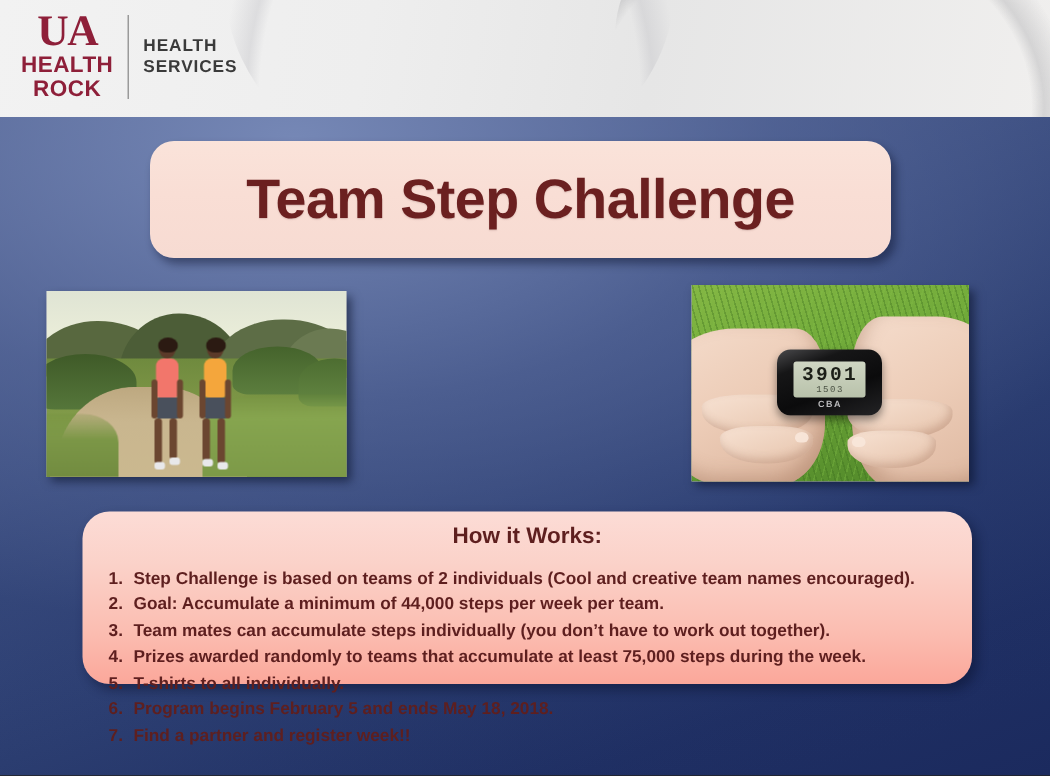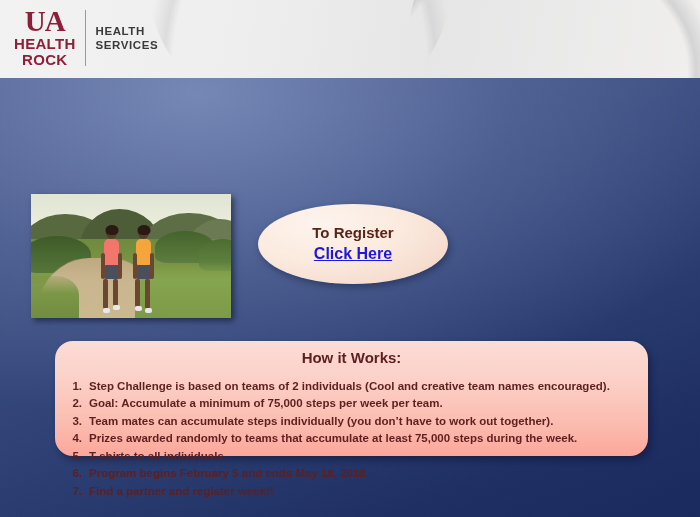--- a/index.html
+++ b/index.html
@@ -323,20 +323,23 @@
       </div>
       <div class="logo-divider"></div>
       <div class="logo-right">
         <div class="logo-health">HEALTH</div>
         <div class="logo-services">SERVICES</div>
       </div>
     </div>
 
   </div>
 
+  <div class="banner">
+    <span class="banner-text">Team Step Challenge</span>
+  </div>
 
   <div class="photo photo-left">
     <div class="sky"></div>
     <div class="mtn mtnA"></div>
     <div class="mtn mtnB"></div>
     <div class="mtn mtnC"></div>
     <div class="mtn mtnD"></div>
     <div class="ground"></div>
     <div class="brush b1"></div>
     <div class="brush b2"></div>
@@ -385,48 +388,71 @@
             <div class="w-shoe"></div>
           </div>
         <div>
             <div class="w-leg"></div>
             <div class="w-shoe"></div>
           </div>
       </div>
     </div>
   </div>
 
-
-  <div class="oval">
-    <div class="oval-line1">To Register</div>
-    <a class="oval-link" href="#">Click Here</a>
+  <div class="photo photo-right">
+    <div class="grassbg"></div>
+
+    <div class="hand hand-left"></div>
+    <div class="hand hand-right"></div>
+
+    <div class="finger" style="left:4%;  top:56%; width:40%; height:20%;">
+      <div class="nail" style="right:3px; top:4px;"></div>
+    </div>
+    <div class="finger" style="left:10%; top:72%; width:34%; height:19%;">
+      <div class="nail" style="right:3px; top:4px;"></div>
+    </div>
+    <div class="finger" style="right:6%; top:58%; width:38%; height:20%;">
+      <div class="nail" style="left:3px; top:4px;"></div>
+    </div>
+    <div class="finger" style="right:12%; top:74%; width:32%; height:19%;">
+      <div class="nail" style="left:3px; top:4px;"></div>
+    </div>
+
+    <div class="pedometer">
+      <div class="ped-screen">
+        <div class="ped-num">3901</div>
+        <div class="ped-sub">1503</div>
+      </div>
+      <div class="ped-brand">CBA</div>
+    </div>
   </div>
+
 
   <div class="howpanel">
     <div class="how-title">How it Works:</div>
     <ul class="how-list" id="how-list">
         <li class="how-item">
           <span class="how-num">1.</span>
           <span class="how-txt">Step Challenge is based on teams of 2 individuals (Cool and creative team names encouraged).</span>
         </li>
         <li class="how-item">
           <span class="how-num">2.</span>
-          <span class="how-txt">Goal: Accumulate a minimum of 75,000 steps per week per team.</span>
+          <span class="how-txt">Goal: Accumulate a minimum of 44,000 steps per week per team.</span>
         </li>
         <li class="how-item">
           <span class="how-num">3.</span>
           <span class="how-txt">Team mates can accumulate steps individually (you don’t have to work out together).</span>
         </li>
         <li class="how-item">
           <span class="how-num">4.</span>
           <span class="how-txt">Prizes awarded randomly to teams that accumulate at least 75,000 steps during the week.</span>
         </li>
         <li class="how-item">
           <span class="how-num">5.</span>
-          <span class="how-txt">T-shirts to all individuals.</span>
+          <span class="how-txt">T-shirts to all individually.</span>
         </li>
         <li class="how-item">
           <span class="how-num">6.</span>
           <span class="how-txt">Program begins February 5 and ends May 18, 2018.</span>
         </li>
         <li class="how-item">
           <span class="how-num">7.</span>
           <span class="how-txt">Find a partner and register week!!</span>
         </li>
       </ul>

